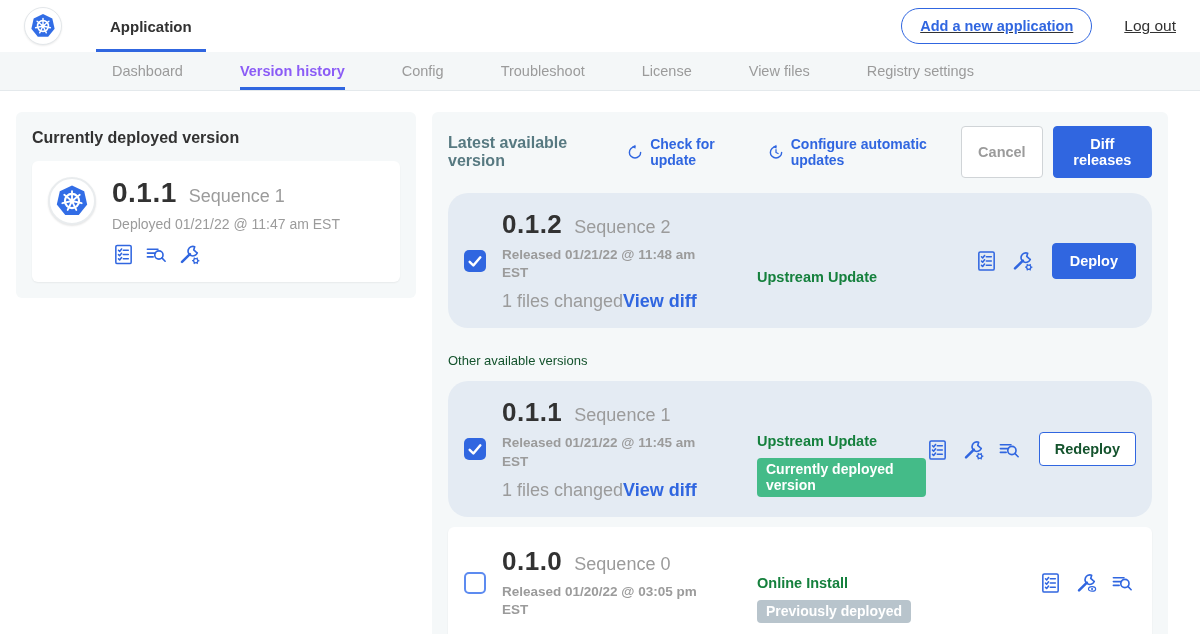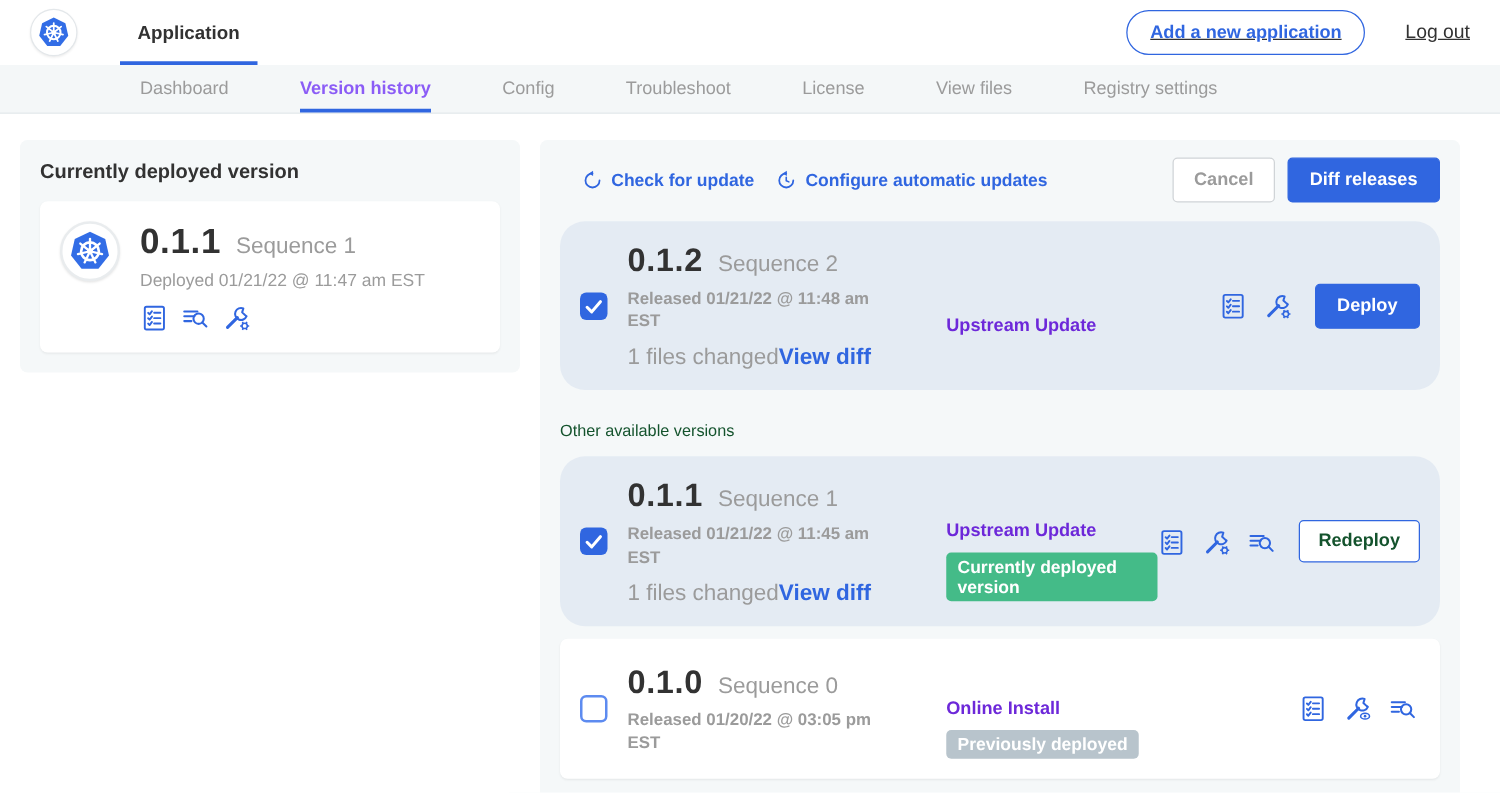--- a/index.html
+++ b/index.html
@@ -63,21 +63,21 @@
   .checkbox { width:22px; height:22px; border-radius:5px; margin-right:16px; flex:0 0 22px;
     cursor:pointer; display:flex; align-items:center; justify-content:center; }
   .checkbox.checked { background:#3066e0; }
   .checkbox.unchecked { background:#fff; border:2px solid #5d8bf0; }
   .version-block { width:205px; }
   .version-num { font-size:26px; font-weight:bold; color:#323232; letter-spacing:.5px; }
   .released { font-size:13.5px; font-weight:bold; color:#9b9b9b; margin-top:6px; line-height:1.35; }
   .files-line { margin-top:9px; font-size:18px; color:#9b9b9b; display:flex; }
   .view-diff { color:#3066e0; font-weight:bold; cursor:pointer; }
   .middle-block { flex:1; padding-left:50px; }
-  .source-label { font-size:14.5px; font-weight:bold; color:#6d28d9;margin-top:32px; }
+  .source-label { font-size:14.5px; font-weight:bold; color:#15803d;margin-top:32px; }
   .badge { display:inline-block; margin-top:9px; border-radius:4px; padding:3px 9px 4px;
     font-size:14px; font-weight:bold; color:#fff; }
   .badge-green { background:#44bb88; }
   .badge-gray { background:#b8c4cc; }
   .row-icons { display:flex; align-items:center; gap:13px; margin-right:18px; margin-left:auto; }
   .row-icons.no-btn { margin-right:2px; }
   .other-heading { margin:25px 0 13px; font-size:13px; color:#14532d; }
   .spacer-sm { height:10px; }
 </style>
 </head>
@@ -208,20 +208,21 @@
               </svg>
             </span>
         </div>
       </div>
     </div>
   </div>
 
   <div class="right-panel">
 
     <div class="rp-header">
+      <span class="rp-title">Latest available version</span>
       <span class="link-action">
         <span class="blue-icon" style="width:18px;height:18px">
           <svg width="18" height="18" viewBox="0 0 24 24">
               <use href="#i-refresh"></use>
             </svg>
           </span>
         <span>Check for update</span>
       </span>
       <span class="link-action">
         <span class="blue-icon" style="width:18px;height:18px">

